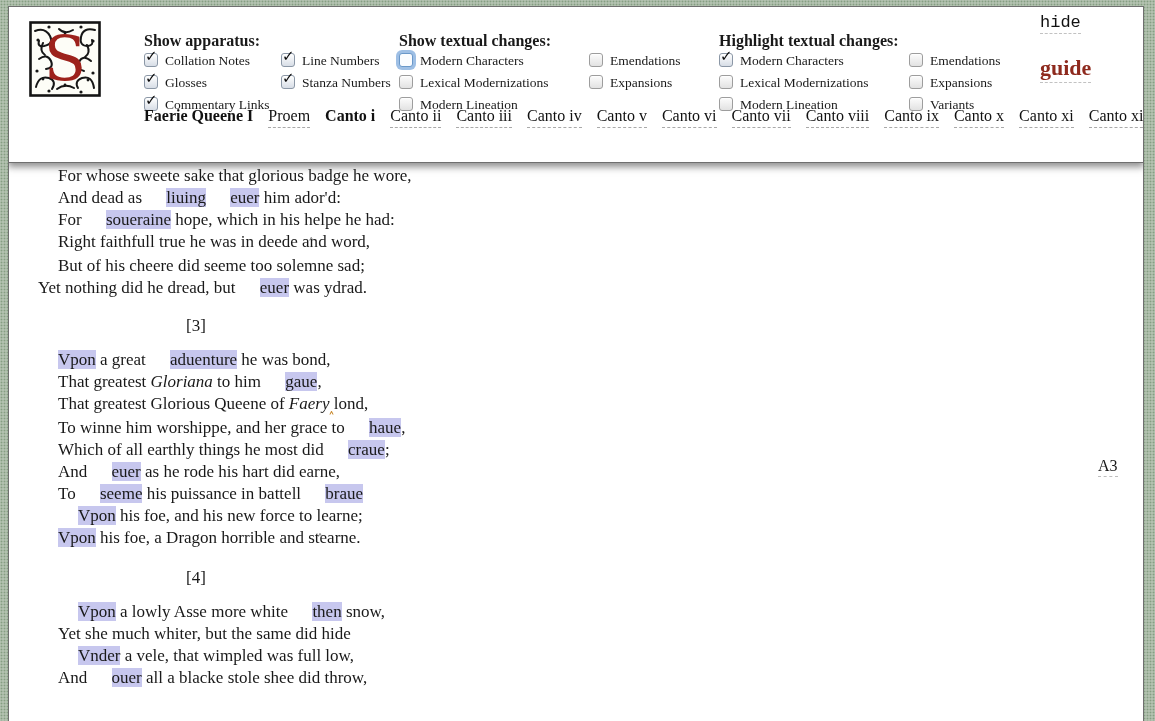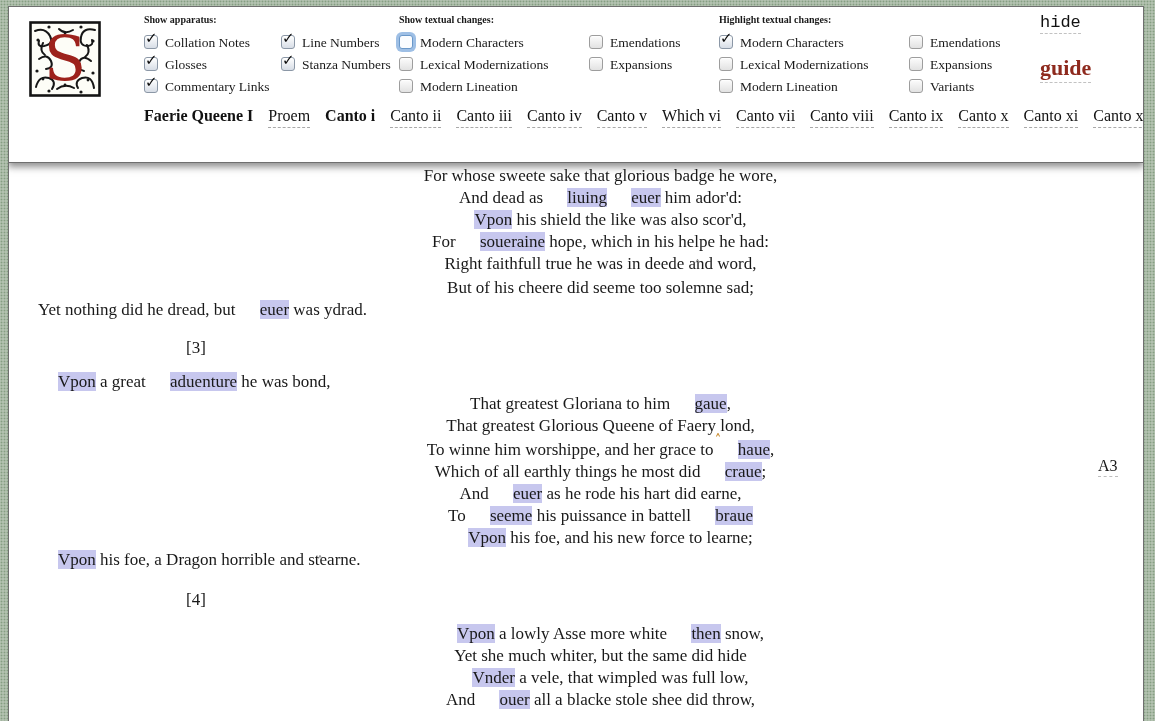--- a/index.html
+++ b/index.html
@@ -19,21 +19,21 @@
   
   .hdr{
     position:absolute;left:-1px;top:-1px;width:1136px;height:157px;
     background:#fff;border:1px solid #6f6f6f;box-sizing:border-box;
     box-shadow:0 4px 7px rgba(70,70,70,.6);
     z-index:5;
   }
   .logo{position:absolute;left:20px;top:14px;width:72px;height:76px;cursor:pointer;}
   .ctrl-group{position:absolute;top:7px;}
   .g0{left:135px;} .g1{left:390px;} .g2{left:710px;}
-  .ctrl-title{font-weight:bold;font-size:10px;height:21px;white-space:nowrap;}
+  .ctrl-title{font-weight:bold;font-size:16px;height:21px;white-space:nowrap;margin-top:18px;}
   .ctrl-cols{display:flex;}
   .g0 .ctrl-col:first-child{width:137px;}
   .g1 .ctrl-col:first-child{width:190px;}
   .g2 .ctrl-col:first-child{width:190px;}
   .cb-item{position:relative;display:block;height:22px;font-size:13.5px;white-space:nowrap;cursor:default;}
   .cb{
     display:inline-block;width:12px;height:12px;border:1px solid #8b97a6;border-radius:3px;
     background:linear-gradient(#ffffff,#d7dde6);
     vertical-align:-2px;margin-right:7px;position:relative;
     box-shadow:inset 0 1px 0 rgba(255,255,255,.8);
@@ -44,40 +44,39 @@
   .nav{position:absolute;left:135px;top:100px;display:flex;gap:15px;font-size:16px;white-space:nowrap;}
   .nav-item{color:#111;text-decoration:none;}
   .nav-item.bold{font-weight:bold;}
   .nav-item.link{border-bottom:1.5px dashed #a9a9a9;padding-bottom:2px;cursor:pointer;}
   .hide-link{position:absolute;left:1031px;top:6px;font-size:17px;color:#111;border-bottom:1.5px dashed #c2c2c2;padding-bottom:1px;cursor:pointer;font-family:Liberation Mono, monospace;}
   .guide-link{position:absolute;left:1031px;top:48px;font-size:22px;font-weight:bold;color:var(--guide-red,#8e2a1e);border-bottom:1.5px dashed #c2c2c2;padding-bottom:1px;cursor:pointer;}
   
   .content{position:absolute;left:0;top:158px;width:100%;z-index:1;}
   .poem{padding-left:29px;font-size:17px;line-height:22px;}
   .vline{white-space:pre;}
-  .vline.ind{margin-left:20px;text-align:center;}
+  .vline.ind{margin-left:20px;}
   .stanza-num{margin:16px 0 12px 148px;}
   .hl{background:var(--highlight,#c7c7ee);margin-left:20px;}
-  .it{}
+  .it{font-style:italic;}
   .marker{display:inline-block;width:0;overflow:visible;font-size:10px;font-weight:bold;}
   .marker.orange{color:#c8882a;transform:translateY(3px);cursor:pointer;}
   .marker.gray{color:#8f8f8f;transform:translate(-9px,-9px);cursor:pointer;}
   .signature{position:absolute;left:1055px;top:450px;font-size:16px;border-bottom:1.5px dashed #bdbdbd;padding-bottom:1px;cursor:pointer;z-index:1;margin-left:34px;}
 </style>
 </head>
 <body>
 
 <div class="page">
 
   <div class="content">
     <div class="poem">
         <div class="stanza">
           <div class="vline ind"><span>For whose sweete sake that glorious badge he wore,</span></div>
           <div class="vline ind"><span>And dead as </span><span class="hl">liuing</span><span> </span><span class="hl">euer</span><span> him ador'd:</span></div>
-          <div class="vline ind"><span class="hl">Vpon</span><span> his shield the like was also scor'd,</span></div>
           <div class="vline ind"><span>For </span><span class="hl">soueraine</span><span> hope, which in his helpe he had:</span></div>
           <div class="vline ind"><span>Right faithfull true he was in deede an</span><span class="marker gray">‸</span><span>d word,</span></div>
           <div class="vline ind"><span>But of his cheere did seeme too solemne sad;</span></div>
           <div class="vline"><span>Yet nothing did he dread, but </span><span class="hl">euer</span><span> was ydrad.</span></div>
         </div>
         <div class="stanza-num">[3]</div>
         <div class="stanza">
           <div class="vline"><span class="hl">Vpon</span><span> a great </span><span class="hl">aduenture</span><span> he was bond,</span></div>
           <div class="vline ind"><span>That greatest </span><span class="it">Gloriana</span><span> to him </span><span class="hl">gaue</span><span>,</span></div>
           <div class="vline ind"><span>That greatest Glorious Queene of </span><span class="it">Faery</span><span class="marker orange">‸</span><span> lond,</span></div>
@@ -183,21 +182,21 @@
     <div class="guide-link">guide</div>
 
     <div class="nav">
         <a class="nav-item bold">Faerie Queene I</a>
         <a class="nav-item link">Proem</a>
         <a class="nav-item bold">Canto i</a>
         <a class="nav-item link">Canto ii</a>
         <a class="nav-item link">Canto iii</a>
         <a class="nav-item link">Canto iv</a>
         <a class="nav-item link">Canto v</a>
-        <a class="nav-item link">Which vi</a>
+        <a class="nav-item link">Canto vi</a>
         <a class="nav-item link">Canto vii</a>
         <a class="nav-item link">Canto viii</a>
         <a class="nav-item link">Canto ix</a>
         <a class="nav-item link">Canto x</a>
         <a class="nav-item link">Canto xi</a>
         <a class="nav-item link">Canto xii</a>
       </div>
   </div>
 
 </div>

